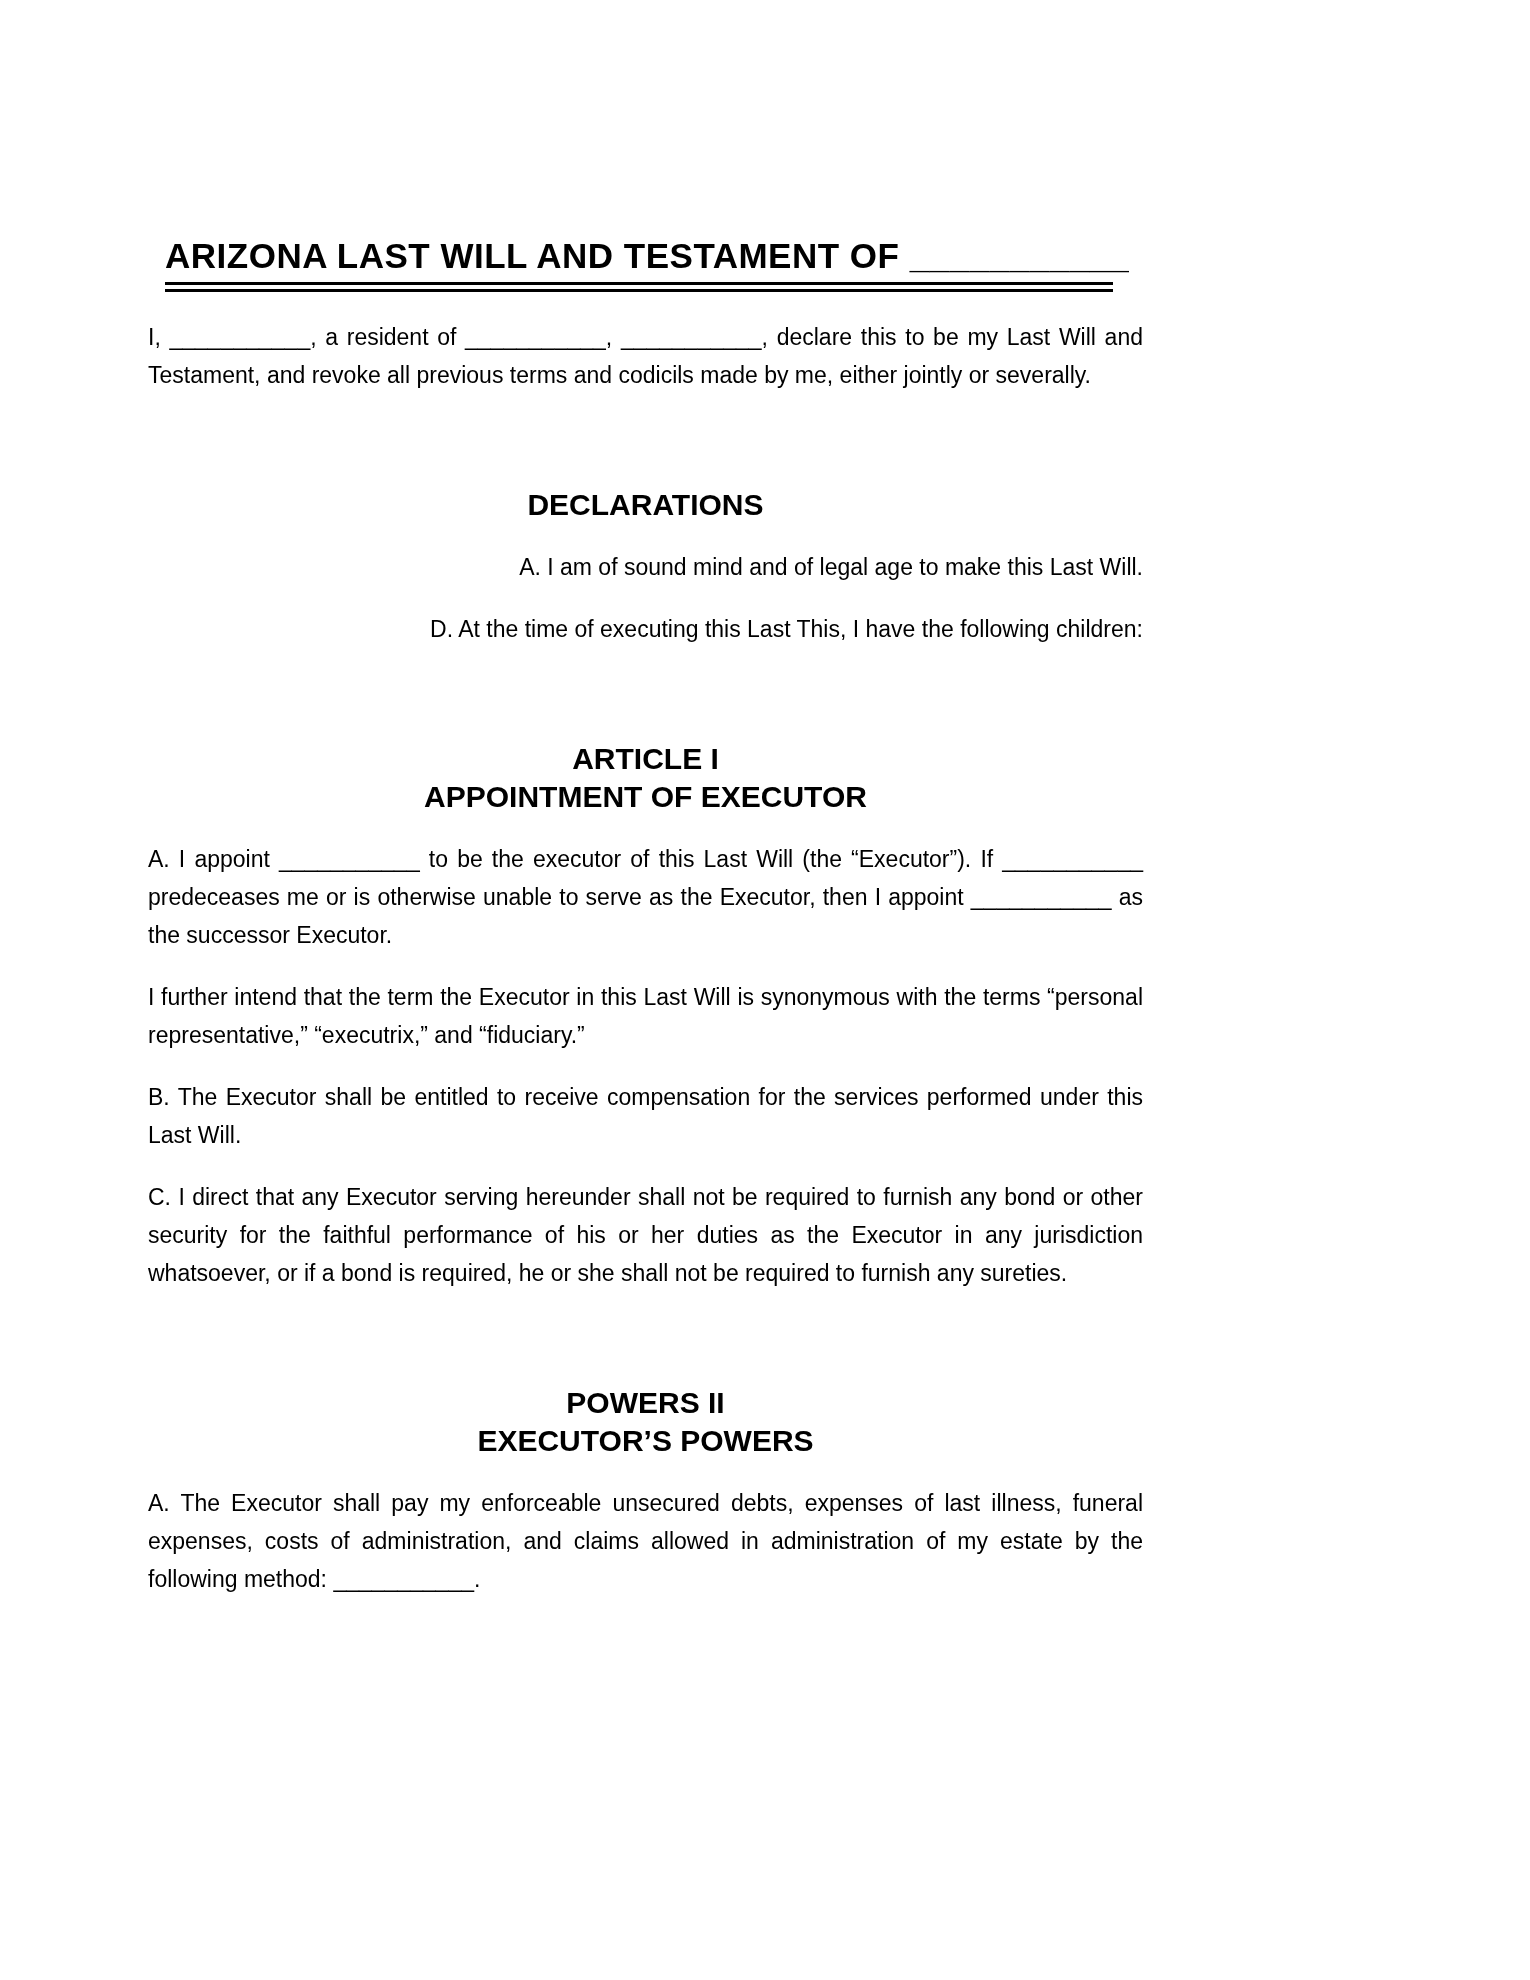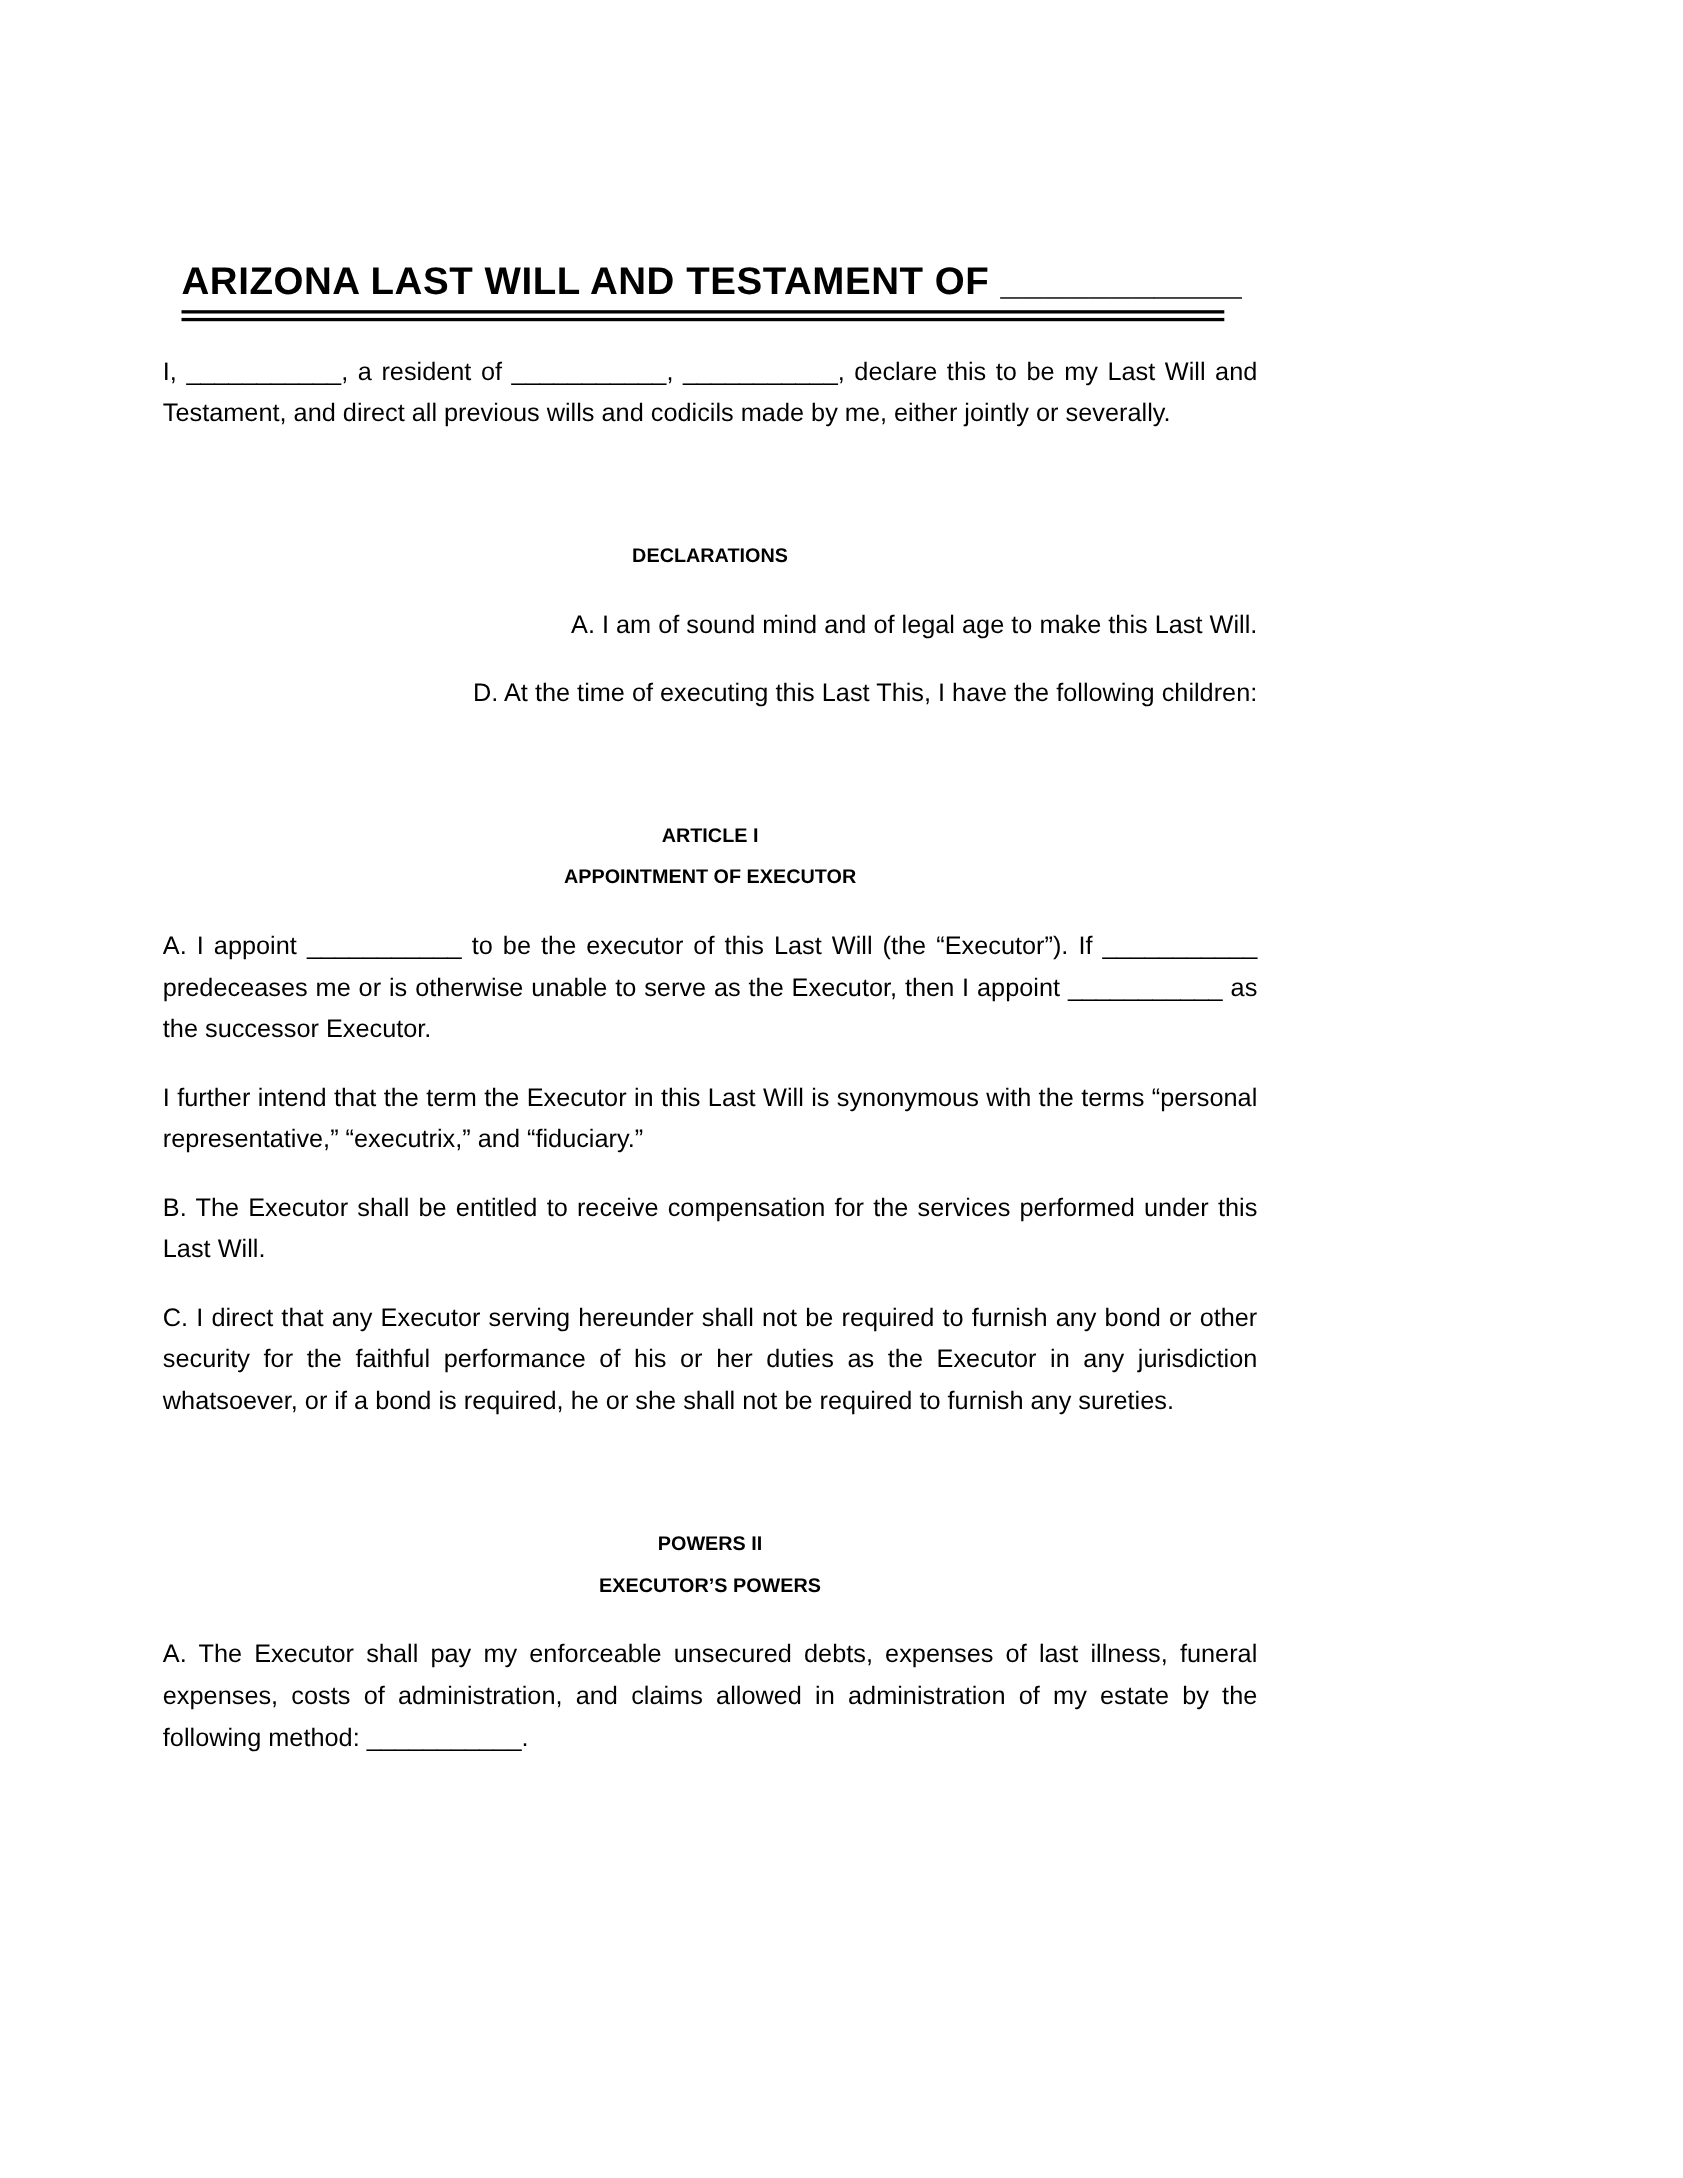--- a/index.html
+++ b/index.html
@@ -36,37 +36,37 @@
   }
   p {
     margin: 0 0 24px 0;
     text-align: justify;
   }
   p.single {
     text-align: right;
   }
   h2 {
     margin: 92px 0 24px 0;
-    font-size: 18px;
+    font-size: 30px;
     line-height: 38px;
     font-weight: bold;
     text-align: center;
   }
   h2 span { display: block; }
 </style>
 </head>
 <body>
 
 <div class="page">
 
   <div class="title-wrap">
     <h1>ARIZONA LAST WILL AND TESTAMENT OF ___________</h1>
   </div>
 
-  <p>I, ___________, a resident of ___________, ___________, declare this to be my Last Will and Testament, and direct all previous wills and codicils made by me, either jointly or severally.</p>
+  <p>I, ___________, a resident of ___________, ___________, declare this to be my Last Will and Testament, and revoke all previous terms and codicils made by me, either jointly or severally.</p>
 
   <h2>
     <span>DECLARATIONS</span>
   </h2>
 
   <p class="single">A. I am of sound mind and of legal age to make this Last Will.</p>
   <p class="single">D. At the time of executing this Last This, I have the following children:</p>
 
   <h2>
     <span>ARTICLE I</span>

